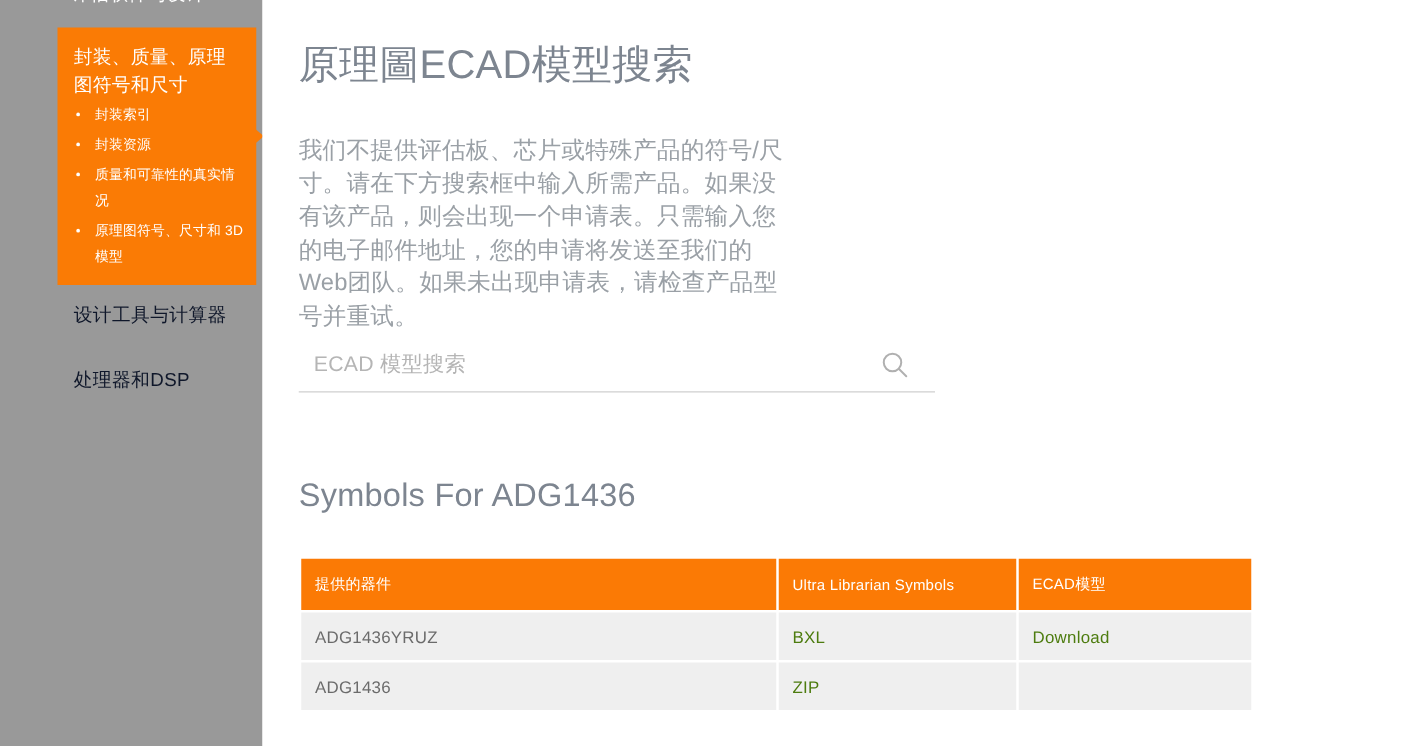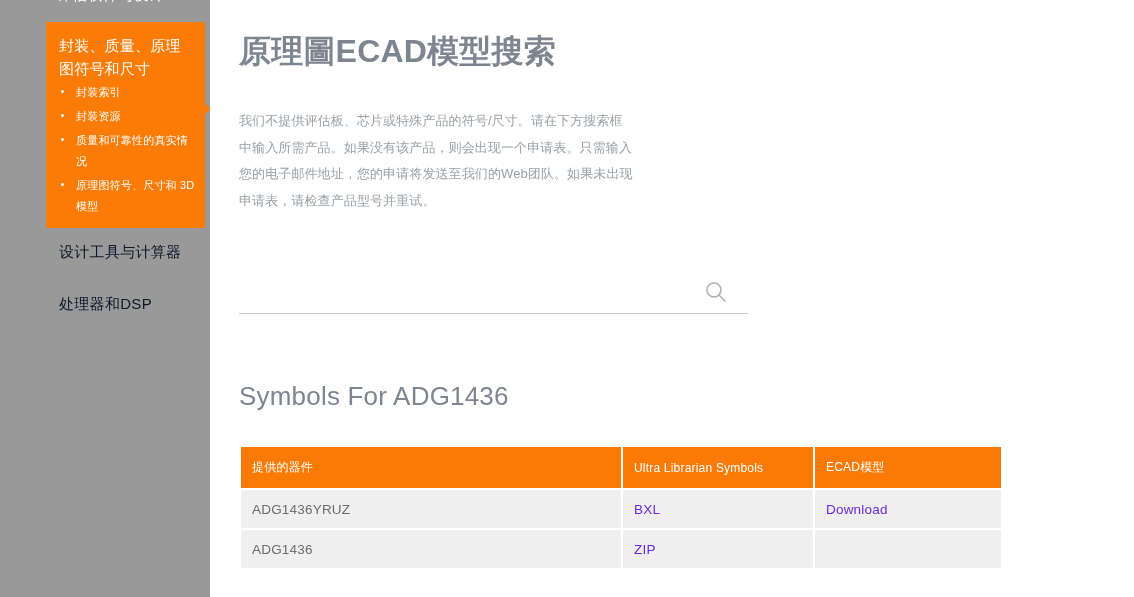--- a/index.html
+++ b/index.html
@@ -119,33 +119,33 @@
     width: 924px;
     height: 597px;
     background: #ffffff;
   }
 
   .page-title {
     position: absolute;
     left: 29px;
     top: 30px;
     font-size: 32px;
-    font-weight: 700;
+    font-weight: 400;
     color: #7d8590;
     letter-spacing: 0.2px;
     margin: 0;
     white-space: nowrap;
   }
 
   .intro-paragraph {
     position: absolute;
     left: 29px;
     top: 108px;
     width: 396px;
-    font-size: 13px;
+    font-size: 19px;
     line-height: 26.5px;
     color: #9aa0a6;
     letter-spacing: 0.1px;
     margin: 0;
   }
 
   .search-wrap {
     position: absolute;
     left: 29px;
     top: 272px;
@@ -222,21 +222,21 @@
     padding: 11px 11px;
     height: 38px;
     letter-spacing: 0.2px;
   }
 
   .col-part { width: 380px; }
   .col-reader { width: 190px; }
   .col-ecad { width: 186px; }
 
   .dl-link {
-    color: #6d28d9;
+    color: #4d7c0f;
     text-decoration: none;
     cursor: pointer;
   }
 </style>
 </head>
 <body>
 
 <div id="page">
 
   <nav id="sidebar">
@@ -273,20 +273,21 @@
     <div class="nav-item nav-item-2">处理器和DSP</div>
   </nav>
 
   <main id="main">
 
     <h1 class="page-title">原理圖ECAD模型搜索</h1>
 
     <p class="intro-paragraph">我们不提供评估板、芯片或特殊产品的符号/尺寸。请在下方搜索框中输入所需产品。如果没有该产品，则会出现一个申请表。只需输入您的电子邮件地址，您的申请将发送至我们的Web团队。如果未出现申请表，请检查产品型号并重试。</p>
 
     <div class="search-wrap">
+      <input class="search-input" type="text" placeholder="ECAD 模型搜索" style="">
       <svg class="search-icon" viewBox="0 0 22 22">
         <circle cx="9" cy="9" r="7" fill="none" stroke="#b0b0b0" stroke-width="1.6"></circle>
         <line x1="14.2" y1="14.2" x2="20" y2="20" stroke="#b0b0b0" stroke-width="1.6" stroke-linecap="round"></line>
       </svg>
     </div>
 
     <h2 class="section-title">Symbols For ADG1436</h2>
 
     <table class="results-table">
       <colgroup>

